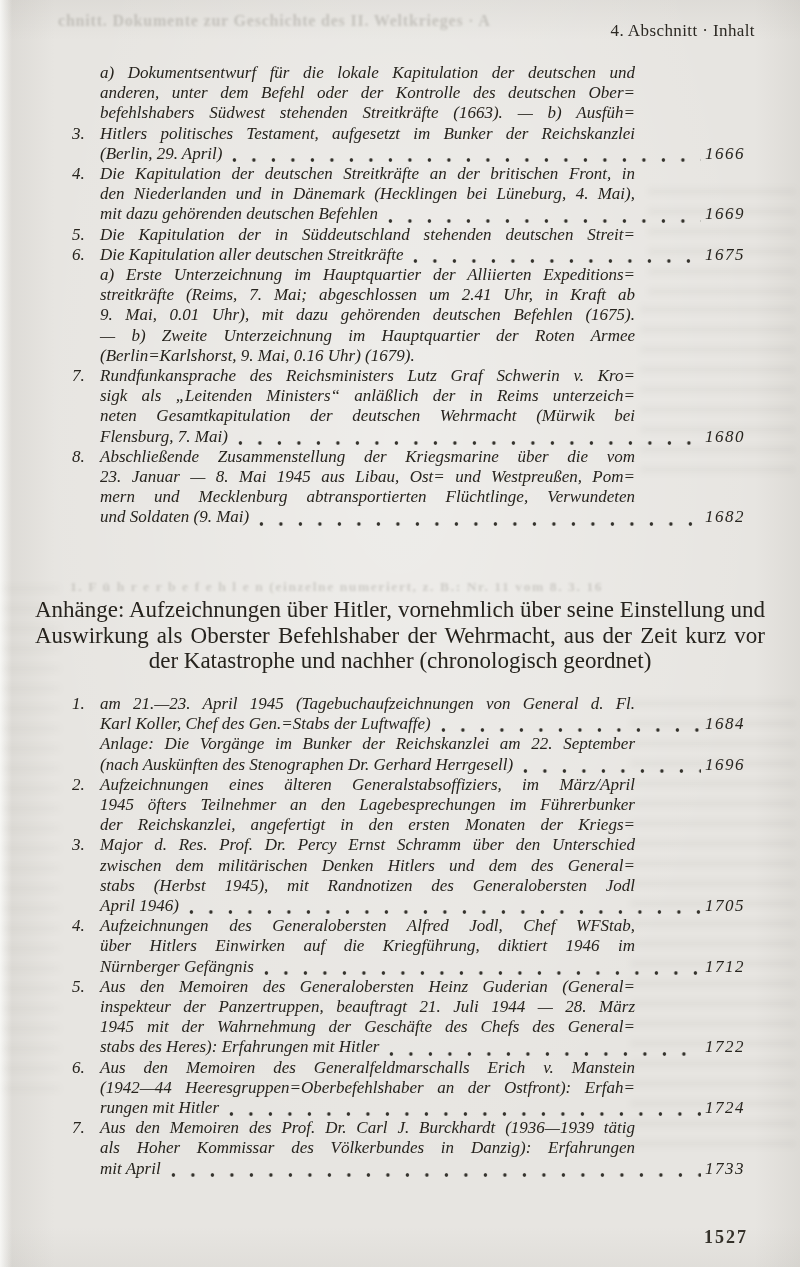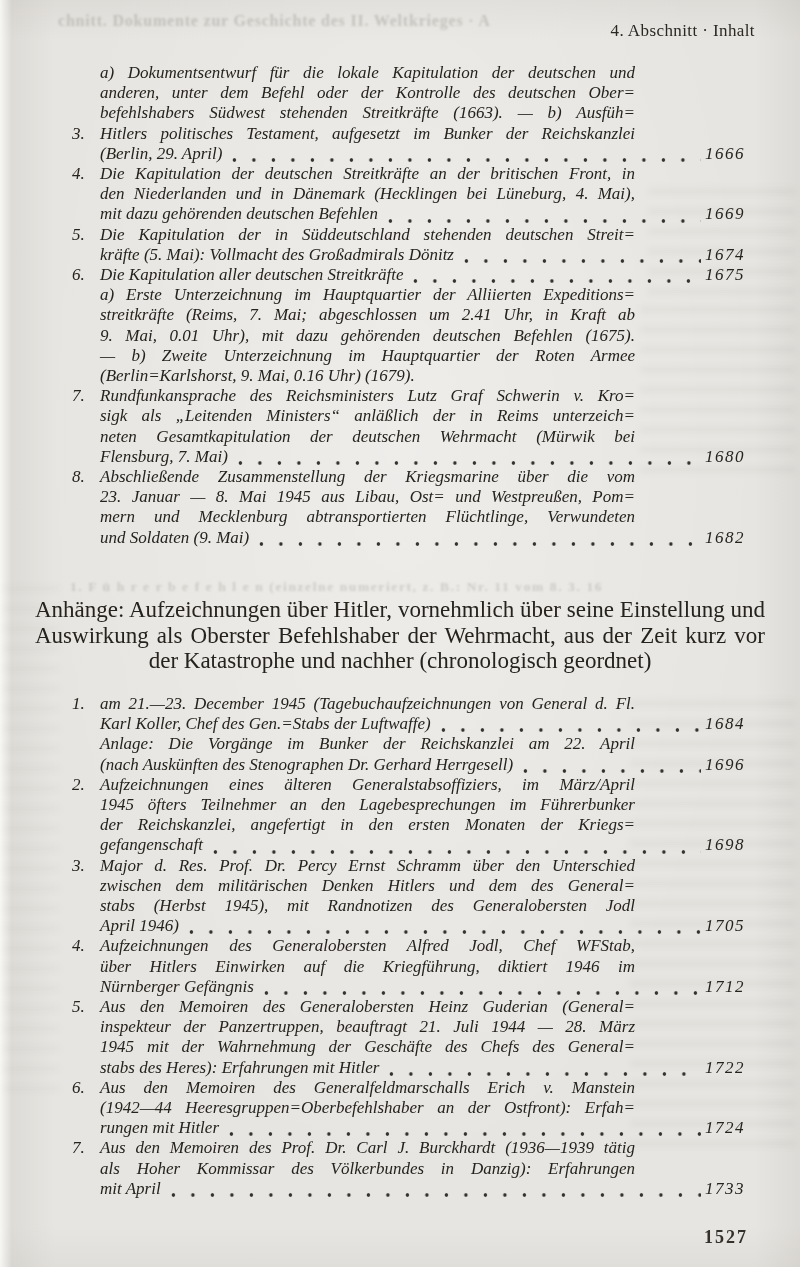--- a/index.html
+++ b/index.html
@@ -117,25 +117,20 @@
             <span class="txt">mit dazu gehörenden deutschen Befehlen</span>
             <span class="leader"></span>
             <span class="pg">1669</span>
           </div>
         </div>
       </div>
       <div class="entry">
         <div class="num">5.</div>
         <div class="body">
           <div class="line just">Die Kapitulation der in Süddeutschland stehenden deutschen Streit=</div>
-          <div class="pageline">
-            <span class="txt">kräfte (5. Mai): Vollmacht des Großadmirals Dönitz</span>
-            <span class="leader"></span>
-            <span class="pg">1674</span>
-          </div>
         </div>
       </div>
       <div class="entry">
         <div class="num">6.</div>
         <div class="body">
           <div class="pageline">
             <span class="txt">Die Kapitulation aller deutschen Streitkräfte</span>
             <span class="leader"></span>
             <span class="pg">1675</span>
           </div>
@@ -179,45 +174,40 @@
   <div class="apphead">
     <div class="h-line">Anhänge: Aufzeichnungen über Hitler, vornehmlich über seine Einstellung und</div>
     <div class="h-line">Auswirkung als Oberster Befehlshaber der Wehrmacht, aus der Zeit kurz vor</div>
     <div class="h-line center">der Katastrophe und nachher (chronologisch geordnet)</div>
   </div>
 
   <div class="toc" id="toc2">
       <div class="entry">
         <div class="num">1.</div>
         <div class="body">
-          <div class="line just">am 21.—23. December 1945 (Tagebuchaufzeichnungen von General d. Fl.</div>
+          <div class="line just">am 21.—23. April 1945 (Tagebuchaufzeichnungen von General d. Fl.</div>
           <div class="pageline">
             <span class="txt">Karl Koller, Chef des Gen.=Stabs der Luftwaffe)</span>
             <span class="leader"></span>
             <span class="pg">1684</span>
           </div>
-          <div class="line just">Anlage: Die Vorgänge im Bunker der Reichskanzlei am 22. April</div>
+          <div class="line just">Anlage: Die Vorgänge im Bunker der Reichskanzlei am 22. September</div>
           <div class="pageline">
             <span class="txt">(nach Auskünften des Stenographen Dr. Gerhard Herrgesell)</span>
             <span class="leader"></span>
             <span class="pg">1696</span>
           </div>
         </div>
       </div>
       <div class="entry">
         <div class="num">2.</div>
         <div class="body">
           <div class="line just">Aufzeichnungen eines älteren Generalstabsoffiziers, im März/April</div>
           <div class="line just">1945 öfters Teilnehmer an den Lagebesprechungen im Führerbunker</div>
           <div class="line just">der Reichskanzlei, angefertigt in den ersten Monaten der Kriegs=</div>
-          <div class="pageline">
-            <span class="txt">gefangenschaft</span>
-            <span class="leader"></span>
-            <span class="pg">1698</span>
-          </div>
         </div>
       </div>
       <div class="entry">
         <div class="num">3.</div>
         <div class="body">
           <div class="line just">Major d. Res. Prof. Dr. Percy Ernst Schramm über den Unterschied</div>
           <div class="line just">zwischen dem militärischen Denken Hitlers und dem des General=</div>
           <div class="line just">stabs (Herbst 1945), mit Randnotizen des Generalobersten Jodl</div>
           <div class="pageline">
             <span class="txt">April 1946)</span>

